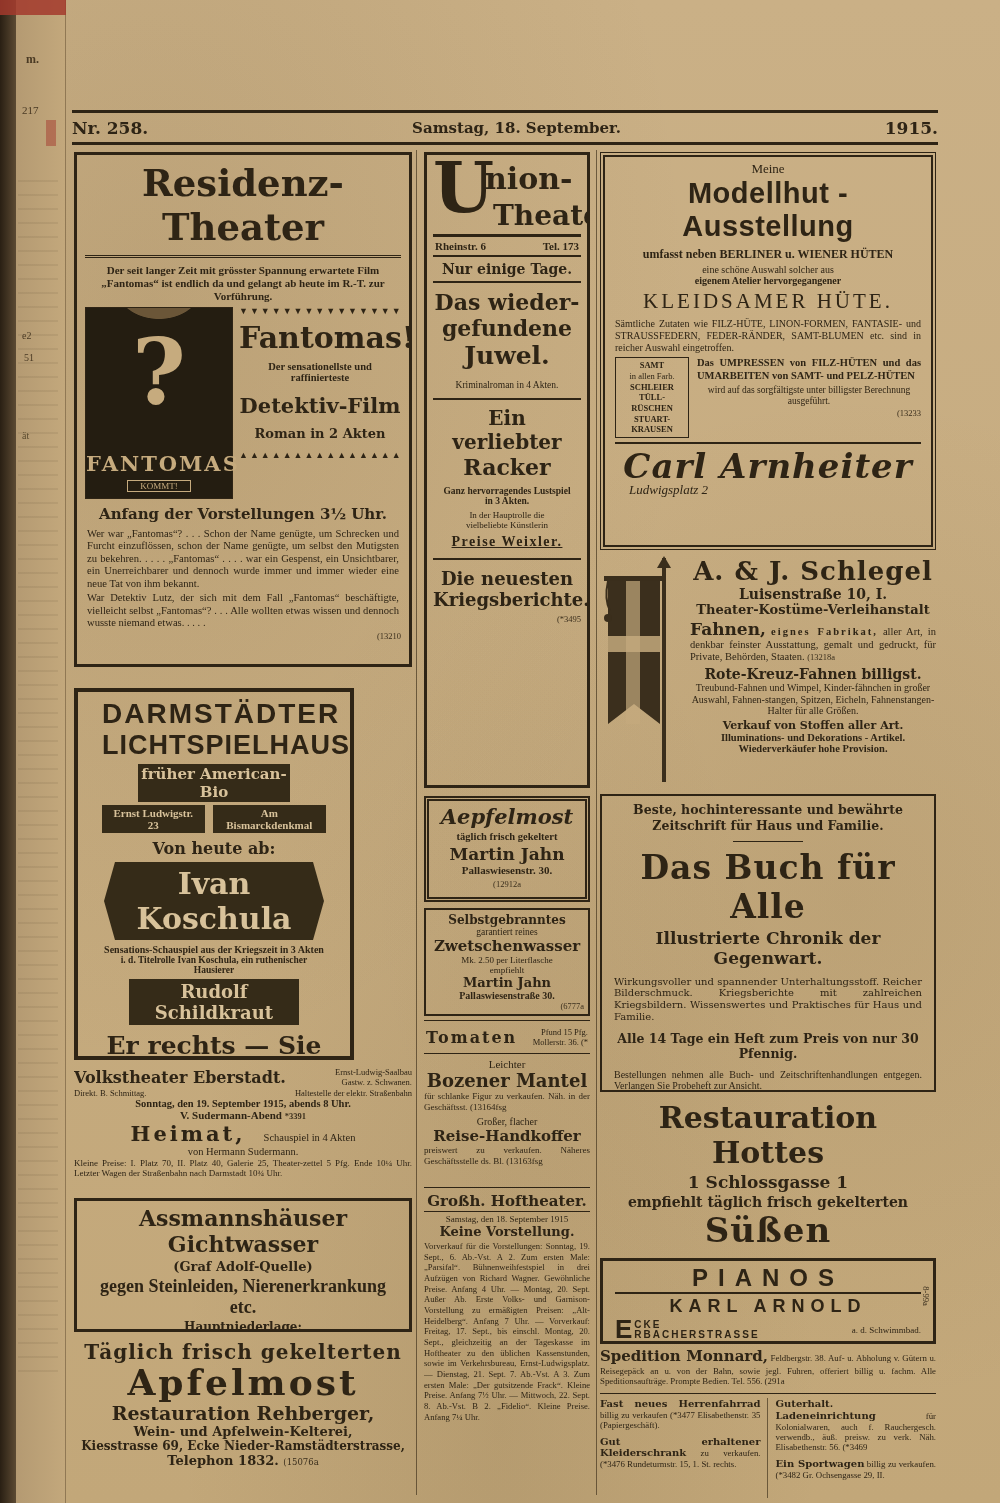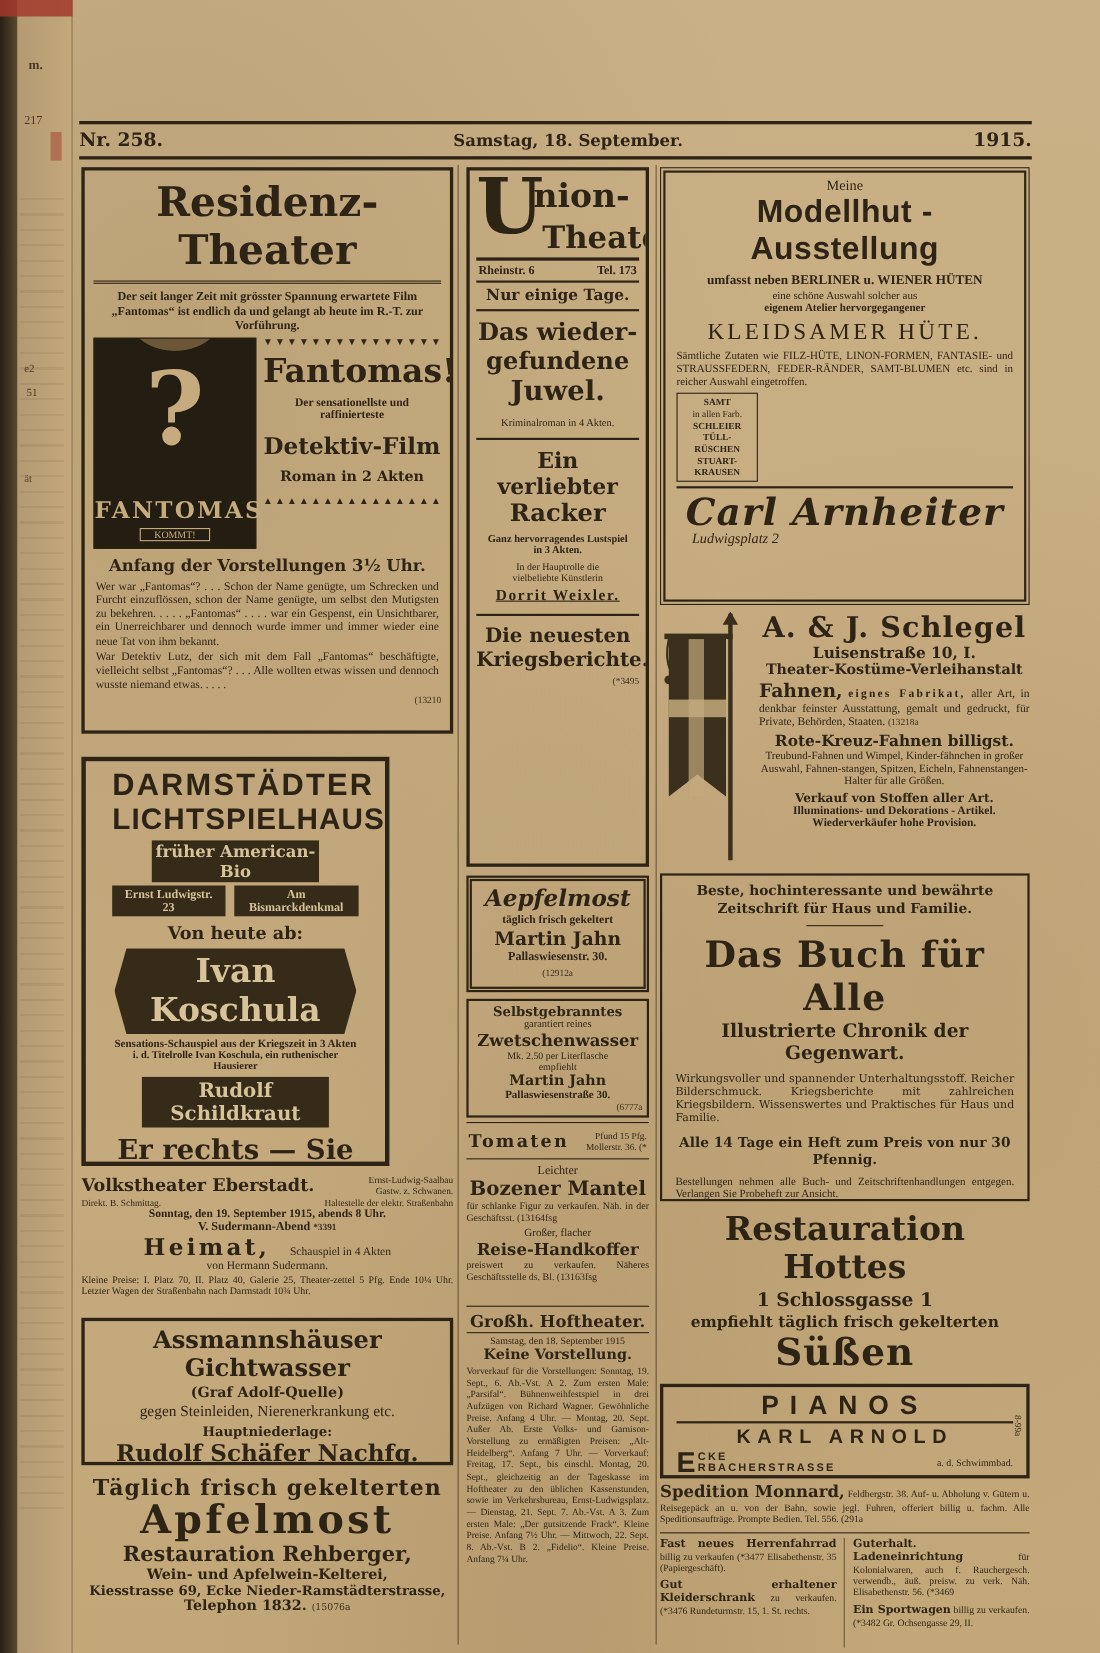--- a/index.html
+++ b/index.html
@@ -135,21 +135,21 @@
       <span class="frak" style="font-size:21px;letter-spacing:3px;">Heimat,</span>
       <span style="font-size:10.5px;">Schauspiel in 4 Akten</span>
     </div>
     <div class="c" style="font-size:10.5px;">von Hermann Sudermann.</div>
     <p class="j" style="font-size:9px;margin-top:1px;">Kleine Preise: I. Platz 70, II. Platz 40, Galerie 25, Theater-zettel 5 Pfg. Ende 10¼ Uhr. Letzter Wagen der Straßenbahn nach Darmstadt 10¾ Uhr.</p>
   </div>
 
   <div class="abs box" style="left:74px;top:1198px;width:338px;height:134px;padding:4px 8px;overflow:hidden;">
     <div class="frak c" style="font-size:22px;">Assmannshäuser Gichtwasser</div>
     <div class="frak c" style="font-size:13px;margin-top:2px;">(Graf Adolf-Quelle)</div>
-    <div class="c" style="font-size:14px;font-weight:normal;margin-top:2px;">gegen Steinleiden, Nierenerkrankung etc.</div>
+    <div class="c" style="font-size:18px;font-weight:bold;margin-top:2px;">gegen Steinleiden, Nierenerkrankung etc.</div>
     <div class="frak c" style="font-size:12px;margin-top:2px;">Hauptniederlage:</div>
     <div class="frak c" style="font-size:21px;">Rudolf Schäfer Nachfg.</div>
 
   </div>
 
   <div class="abs" style="left:74px;top:1340px;width:338px;height:152px;overflow:hidden;">
     <div class="frak c" style="font-size:20px;letter-spacing:1px;">Täglich frisch gekelterten</div>
     <div class="frak c" style="font-size:36px;letter-spacing:3px;line-height:1.05;">Apfelmost</div>
     <div class="frak c" style="font-size:19px;">Restauration Rehberger,</div>
     <div class="frak c" style="font-size:13px;">Wein- und Apfelwein-Kelterei,</div>
@@ -177,21 +177,21 @@
       <div class="frak c" style="font-size:25px;">Juwel.</div>
       <div class="c" style="font-size:9.5px;margin-top:10px;">Kriminalroman in 4 Akten.</div>
     </div>
     <div style="border-bottom:2px solid var(--ink);padding:6px 0 8px;">
       <div class="frak c" style="font-size:20px;">Ein verliebter</div>
       <div class="frak c" style="font-size:22px;">Racker</div>
       <div class="c" style="font-size:9.5px;font-weight:bold;margin-top:6px;">Ganz hervorragendes Lustspiel</div>
       <div class="c" style="font-size:9.5px;font-weight:bold;">in 3 Akten.</div>
       <div class="c" style="font-size:9px;margin-top:4px;">In der Hauptrolle die</div>
       <div class="c" style="font-size:9px;">vielbeliebte Künstlerin</div>
-      <div class="c" style="font-size:14px;font-weight:bold;letter-spacing:1.5px;text-decoration:underline;margin-top:4px;">Dorrit Weixler.</div>
+      <div class="c" style="font-size:14px;font-weight:bold;letter-spacing:1.5px;text-decoration:underline;margin-top:4px;">Preise Weixler.</div>
     </div>
     <div style="padding:8px 0 0;">
       <div class="frak c" style="font-size:18px;">Die neuesten</div>
       <div class="frak c" style="font-size:18px;">Kriegsberichte.</div>
       <div class="r ref" style="margin-top:4px;">(*3495</div>
     </div>
   </div>
 
   <div class="abs" style="left:424px;top:796px;width:166px;height:106px;border:5px double var(--ink);padding:3px 4px;overflow:hidden;">
     <div class="frak c" style="font-size:21px;font-style:italic;">Aepfelmost</div>
@@ -248,20 +248,25 @@
       <div style="display:flex;gap:8px;margin-top:4px;align-items:stretch;">
         <div style="flex:none;width:74px;border:1px solid var(--ink);font-size:8.5px;text-align:center;padding:2px 1px;line-height:1.25;">
           <div style="font-weight:bold;">SAMT</div>
           <div>in allen Farb.</div>
           <div style="font-weight:bold;">SCHLEIER</div>
           <div style="font-weight:bold;">TÜLL-</div>
           <div style="font-weight:bold;">RÜSCHEN</div>
           <div style="font-weight:bold;">STUART-</div>
           <div style="font-weight:bold;">KRAUSEN</div>
         </div>
+        <div style="flex:1;min-width:0;">
+          <p class="j" style="font-size:10.5px;font-weight:bold;">Das UMPRESSEN von FILZ-HÜTEN und das UMARBEITEN von SAMT- und PELZ-HÜTEN</p>
+          <p class="c" style="font-size:9.5px;margin-top:3px;">wird auf das sorgfältigste unter billigster Berechnung ausgeführt.</p>
+          <div class="r ref">(13233</div>
+        </div>
       </div>
       <div style="border-top:2px solid var(--ink);margin-top:4px;padding-top:2px;">
         <div class="frak" style="font-size:34px;font-style:italic;text-align:center;letter-spacing:1px;">Carl Arnheiter</div>
         <div style="font-size:13px;font-style:italic;margin-left:14px;margin-top:-4px;">Ludwigsplatz 2</div>
       </div>
     </div>
   </div>
 
   <div class="abs" style="left:600px;top:556px;width:336px;height:232px;overflow:hidden;display:flex;gap:4px;">
     <div style="flex:none;width:86px;">

